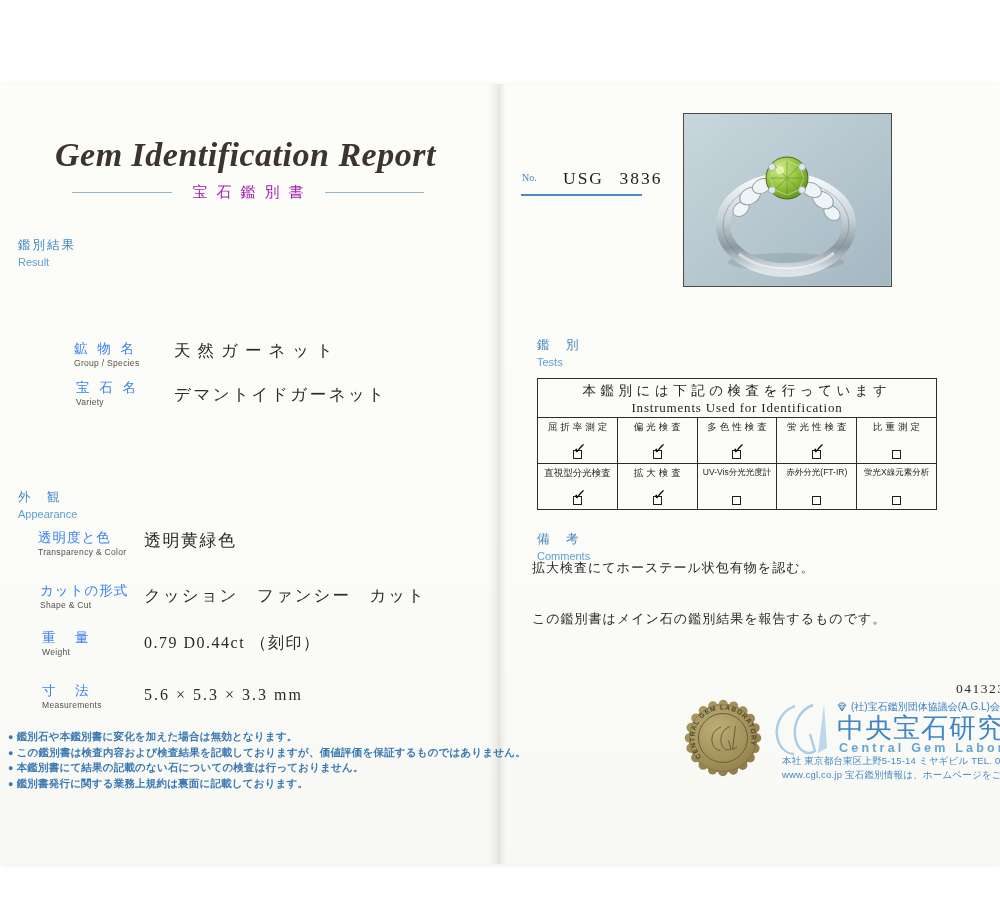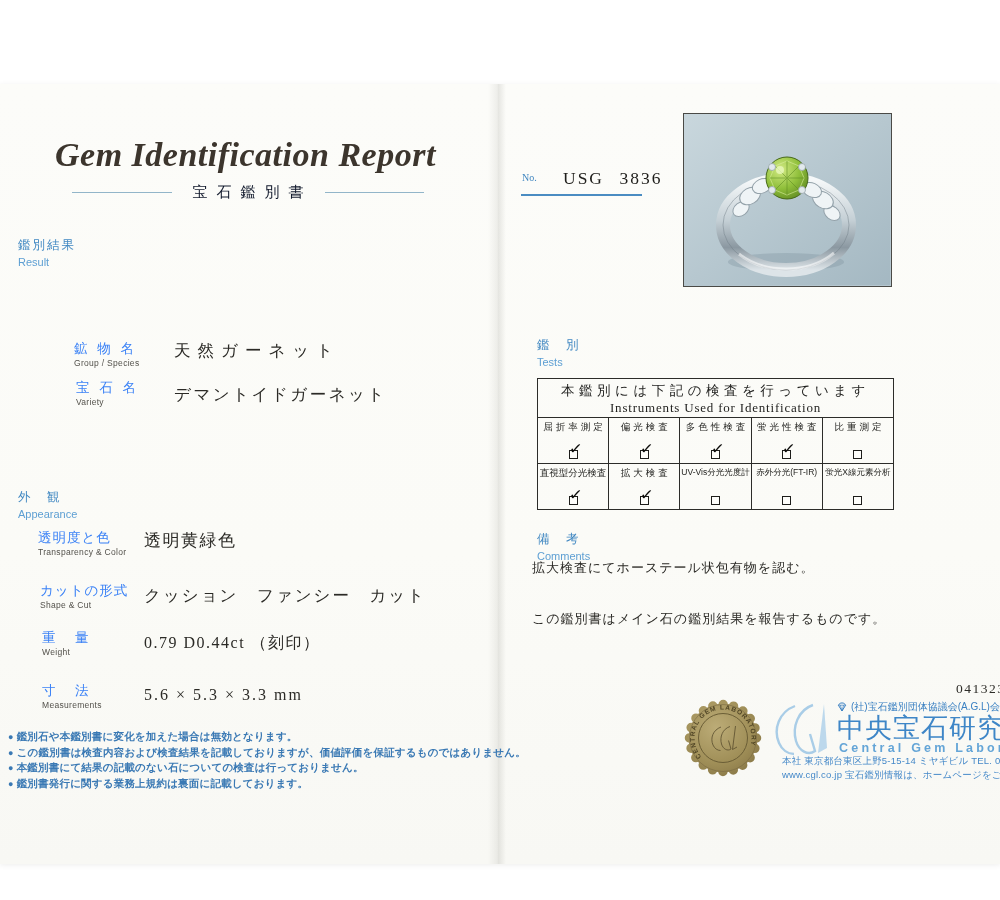--- a/index.html
+++ b/index.html
@@ -23,21 +23,21 @@
 
   
   .report-title {
     left:55px; top:136px; width:374px; text-align:center;
     font-family:"Liberation Serif","DejaVu Serif",serif;
     font-style:italic; font-weight:bold; font-size:34px; letter-spacing:.5px;
     color:#3c352d; white-space:nowrap;
   }
   .subtitle-row { left:72px; top:183px; width:352px; display:flex; align-items:center; gap:12px; }
   .subtitle-row .rule { flex:1; height:1px; background:#92b5c9; }
-  .subtitle-text { font-size:15px; letter-spacing:9px; color:#0f172a; white-space:nowrap; text-indent:9px; }
+  .subtitle-text { font-size:15px; letter-spacing:9px; color:#a21caf; white-space:nowrap; text-indent:9px; }
 
   .sec-label .jp { font-size:12.5px; letter-spacing:2px; color:#4188c2; white-space:nowrap; }
   .sec-label .en { font-size:11px; color:#5d9fd3; margin-top:2px; white-space:nowrap; }
 
   .field-label { font-size:13.5px; letter-spacing:3px; color:#3b82f6; font-weight:500; white-space:nowrap; }
   .field-sub   { font-size:8.5px; letter-spacing:.3px; color:#53514b; white-space:nowrap; }
   .field-value {
     font-family:"Liberation Serif","DejaVu Serif",serif;
     font-size:16.5px; color:#2b2a26; white-space:nowrap;text-align:center;
   }
@@ -52,21 +52,21 @@
 
   
   .no-label { left:522px; top:172px; font-family:"Liberation Serif","DejaVu Serif",serif; font-size:10px; color:#4086c0; }
   .no-value { left:563px; top:168px; font-family:"Liberation Serif","DejaVu Serif",serif; font-size:17.5px; letter-spacing:2px; word-spacing:9px; color:#1f1e1b; }
   .no-rule  { left:521px; top:194px; width:121px; height:1.5px; background:#4a8cc2; }
 
   .photo-frame { left:683px; top:113px; width:209px; height:174px; border:1.5px solid #4a4a46; background:#b5c6cf; }
   .photo-frame svg { display:block; }
 
   .tests-table {
-    left:537px; top:378px; width:357px; height:132px;
+    left:537px; top:378px; width:400px; height:132px;
     border:1.5px solid #2c2c29; background:transparent;
     display:flex; flex-direction:column;
   }
   .tests-table .thead { height:39px; border-bottom:1.4px solid #2c2c29; text-align:center; padding-top:3px; }
   .tests-table .th-jp { font-size:13.5px; letter-spacing:4.5px; color:#1f1f1d; font-weight:500; white-space:nowrap; }
   .tests-table .th-en { font-family:"Liberation Serif","DejaVu Serif",serif; font-size:13px; letter-spacing:.8px; color:#1f1f1d; white-space:nowrap; }
   .trow { display:flex; flex:1; border-bottom:1.3px solid #2c2c29; }
   .trow:last-child { border-bottom:none; }
   .tcell {
     flex:1; border-right:1.3px solid #2c2c29;

